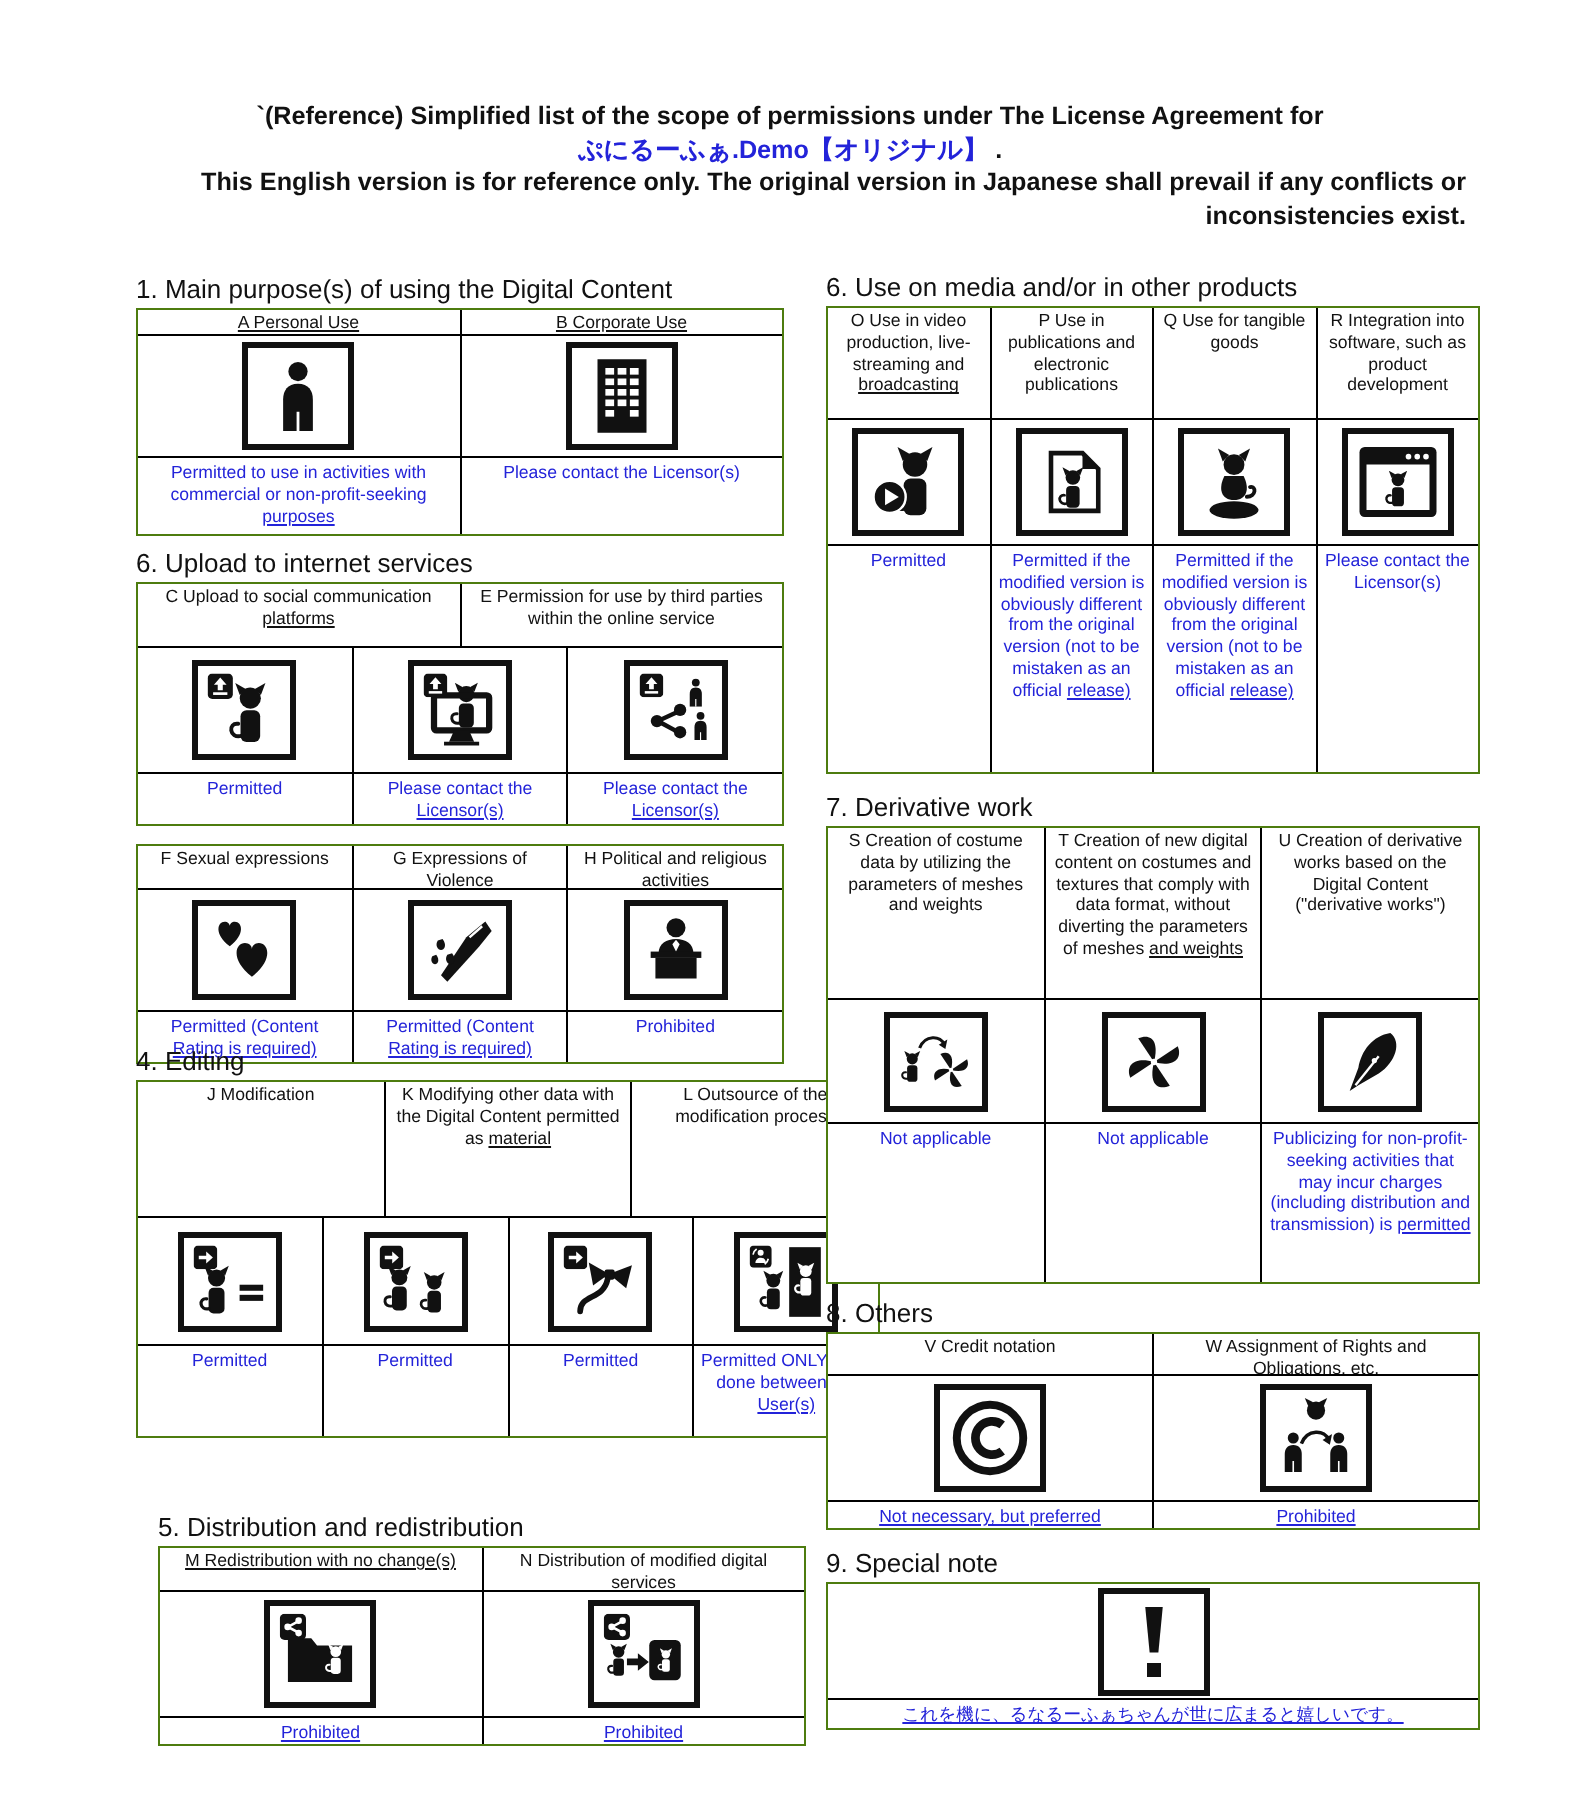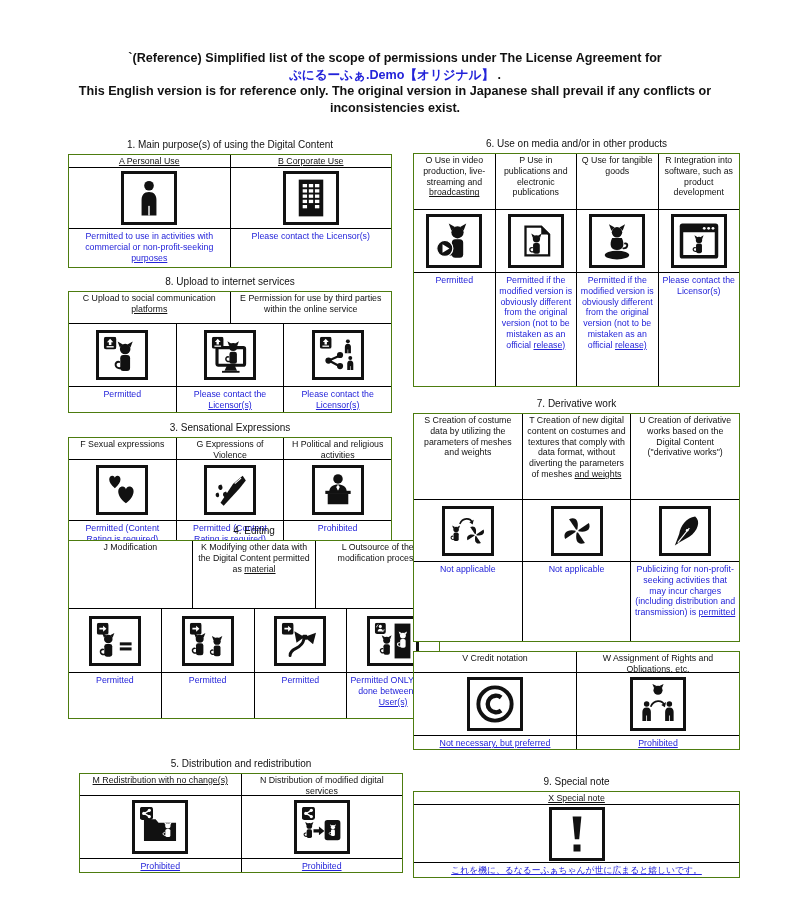--- a/index.html
+++ b/index.html
@@ -1,25 +1,25 @@
 <!DOCTYPE html>
 <html><head>
 <meta charset="utf-8">
 <style>
   html,body{margin:0;padding:0;background:#fff;}
   #page{position:relative;width:790px;height:909px;background:#fff;overflow:hidden;
         font-family:"Liberation Sans",sans-serif;color:#111;}
   
   .title{position:absolute;top:50px;left:0;width:790px;text-align:center;font-weight:bold;
          font-size:12.6px;line-height:16.5px;}
-  .title .l3{width:676px;margin:0 auto;}
+  .title .l3{width:676px;margin:0 auto;text-align:right;}
   .blue{color:#2323d9;}
   
   .section{position:absolute;}
-  .slabel{font-size:10px;line-height:11px;margin-bottom:4px;color:#111;text-align:center;}
+  .slabel{font-size:13px;line-height:11px;margin-bottom:4px;color:#111;}
   .tbl{border:1px solid #4d7c0f;background:#fff;}
   .row{display:flex;border-bottom:1px solid #000;box-sizing:border-box;}
   .row:last-child{border-bottom:none;}
   .cell{flex:1 1 0;border-right:1px solid #000;box-sizing:border-box;overflow:hidden;
         font-size:8.8px;line-height:10.8px;text-align:center;padding:1px 3px 0 3px;}
   .cell:last-child{border-right:none;}
   .cell.res{color:#2323d9;padding-top:2px;}
   .u{text-decoration:underline;}
   .cell.ic{display:flex;align-items:center;justify-content:center;padding:0;}
   .icobox{border:3px solid #111;background:#fff;width:46px;height:44px;
@@ -217,21 +217,21 @@
         </div>
       </div>
       <div class="row" style="height:38px">
         <div class="cell res"><span>Permitted to use in activities with commercial or non-profit-seeking </span><span class="u">purposes</span></div>
         <div class="cell res"><span>Please contact the Licensor(s)</span><span class="u"></span></div>
       </div>
     </div>
   </div>
 
   <div class="section" style="left:68px;top:276px;width:324px">
-    <div class="slabel">8. Upload to internet services</div>
+    <div class="slabel">6. Upload to internet services</div>
     <div class="tbl">
       <div class="row" style="height:32px">
         <div class="cell th"><span>C Upload to social communication </span><span class="u">platforms</span></div>
         <div class="cell th"><span>E Permission for use by third parties within the online service</span><span class="u"></span></div>
       </div>
       <div class="row" style="height:63px">
         <div class="cell ic">
           <div class="icobox">
             <svg class="g" viewBox="0 0 48 48">
                 <use href="#sym-cat" x="12" y="6" width="32" height="42"></use>
@@ -261,21 +261,20 @@
       </div>
       <div class="row" style="height:25px">
         <div class="cell res"><span>Permitted</span><span class="u"></span></div>
         <div class="cell res"><span>Please contact the </span><span class="u">Licensor(s)</span></div>
         <div class="cell res"><span>Please contact the </span><span class="u">Licensor(s)</span></div>
       </div>
     </div>
   </div>
 
   <div class="section" style="left:68px;top:422px;width:324px">
-    <div class="slabel">3. Sensational Expressions</div>
     <div class="tbl">
       <div class="row" style="height:22px">
         <div class="cell th"><span>F Sexual expressions</span><span class="u"></span></div>
         <div class="cell th"><span>G Expressions of Violence</span><span class="u"></span></div>
         <div class="cell th"><span>H Political and religious activities</span><span class="u"></span></div>
       </div>
       <div class="row" style="height:61px">
         <div class="cell ic">
           <div class="icobox">
             <svg class="g" viewBox="0 0 48 48">
@@ -485,20 +484,21 @@
       </div>
       <div class="row" style="height:79px">
         <div class="cell res"><span>Not applicable</span><span class="u"></span></div>
         <div class="cell res"><span>Not applicable</span><span class="u"></span></div>
         <div class="cell res"><span>Publicizing for non-profit-seeking activities that may incur charges (including distribution and transmission) is </span><span class="u">permitted</span></div>
       </div>
     </div>
   </div>
 
   <div class="section" style="left:413px;top:651px;width:327px">
+    <div class="slabel">8. Others</div>
     <div class="tbl">
       <div class="row" style="height:21px">
         <div class="cell th"><span>V Credit notation</span><span class="u"></span></div>
         <div class="cell th"><span>W Assignment of Rights and </span><span class="u">Obligations, etc.</span></div>
       </div>
       <div class="row" style="height:63px">
         <div class="cell ic">
           <div class="icobox lg">
             <svg class="g big" viewBox="0 0 48 48">
                 <use href="#sym-copyright" width="48" height="48"></use>
@@ -519,23 +519,20 @@
       <div class="row" style="height:13px">
         <div class="cell res"><span></span><span class="u">Not necessary, but preferred</span></div>
         <div class="cell res"><span></span><span class="u">Prohibited</span></div>
       </div>
     </div>
   </div>
 
   <div class="section" style="left:413px;top:776px;width:327px">
     <div class="slabel">9. Special note</div>
     <div class="tbl">
-      <div class="row" style="height:13px">
-        <div class="cell th"><span></span><span class="u">X Special note</span></div>
-      </div>
       <div class="row" style="height:58px">
         <div class="cell ic">
           <div class="icobox lg">
             <svg class="g big" viewBox="0 0 48 48">
                 <use href="#sym-exclaim" width="48" height="48"></use>
               </svg>
           </div>
         </div>
       </div>
       <div class="row" style="height:14px">

